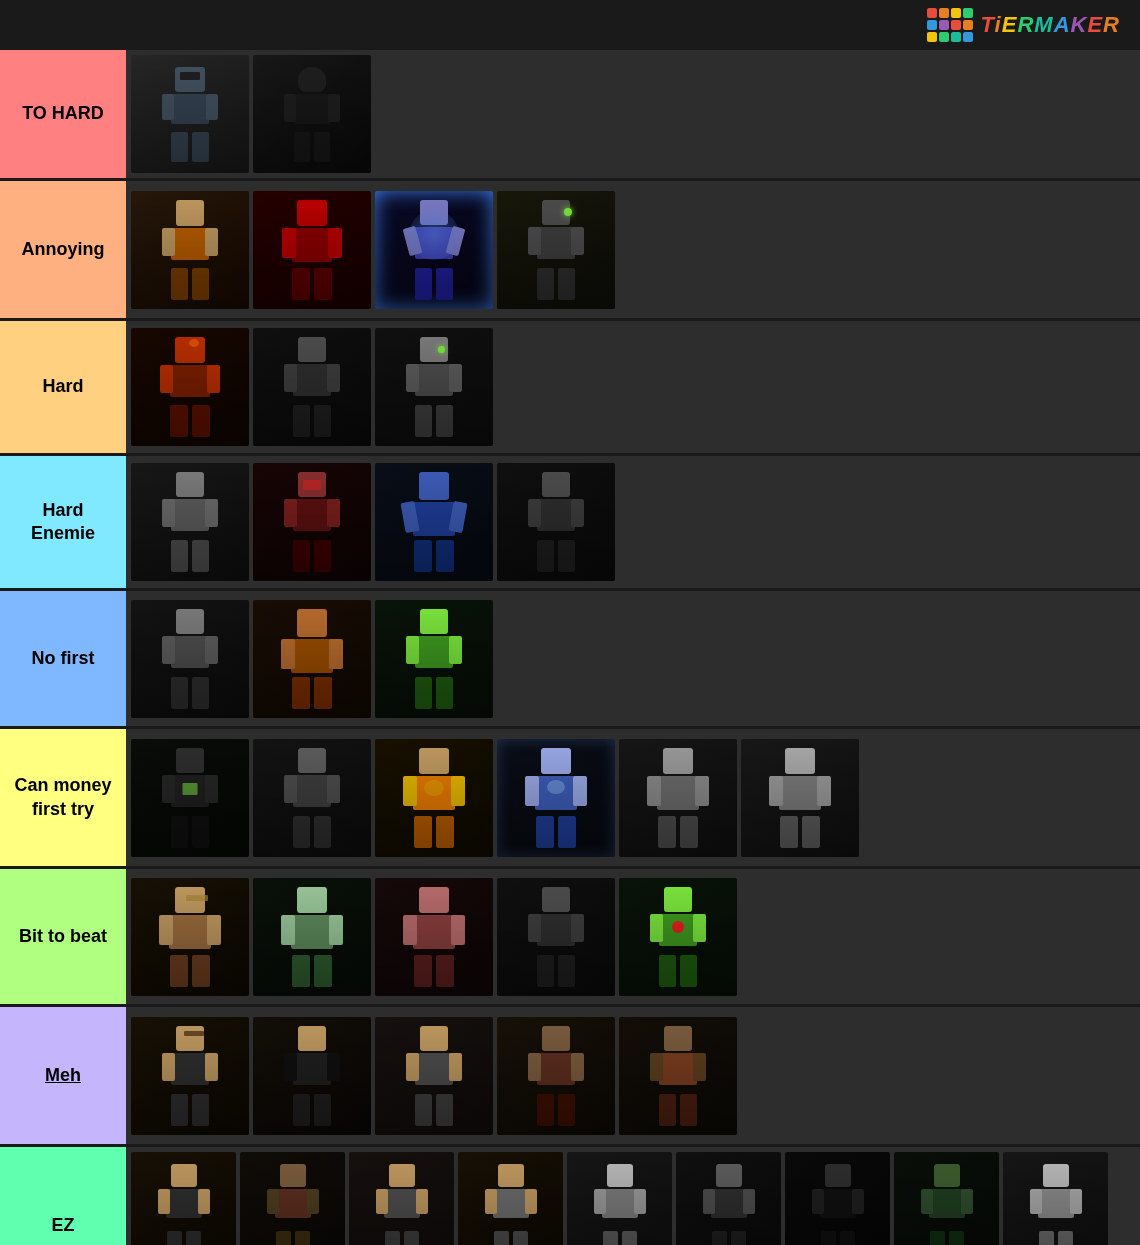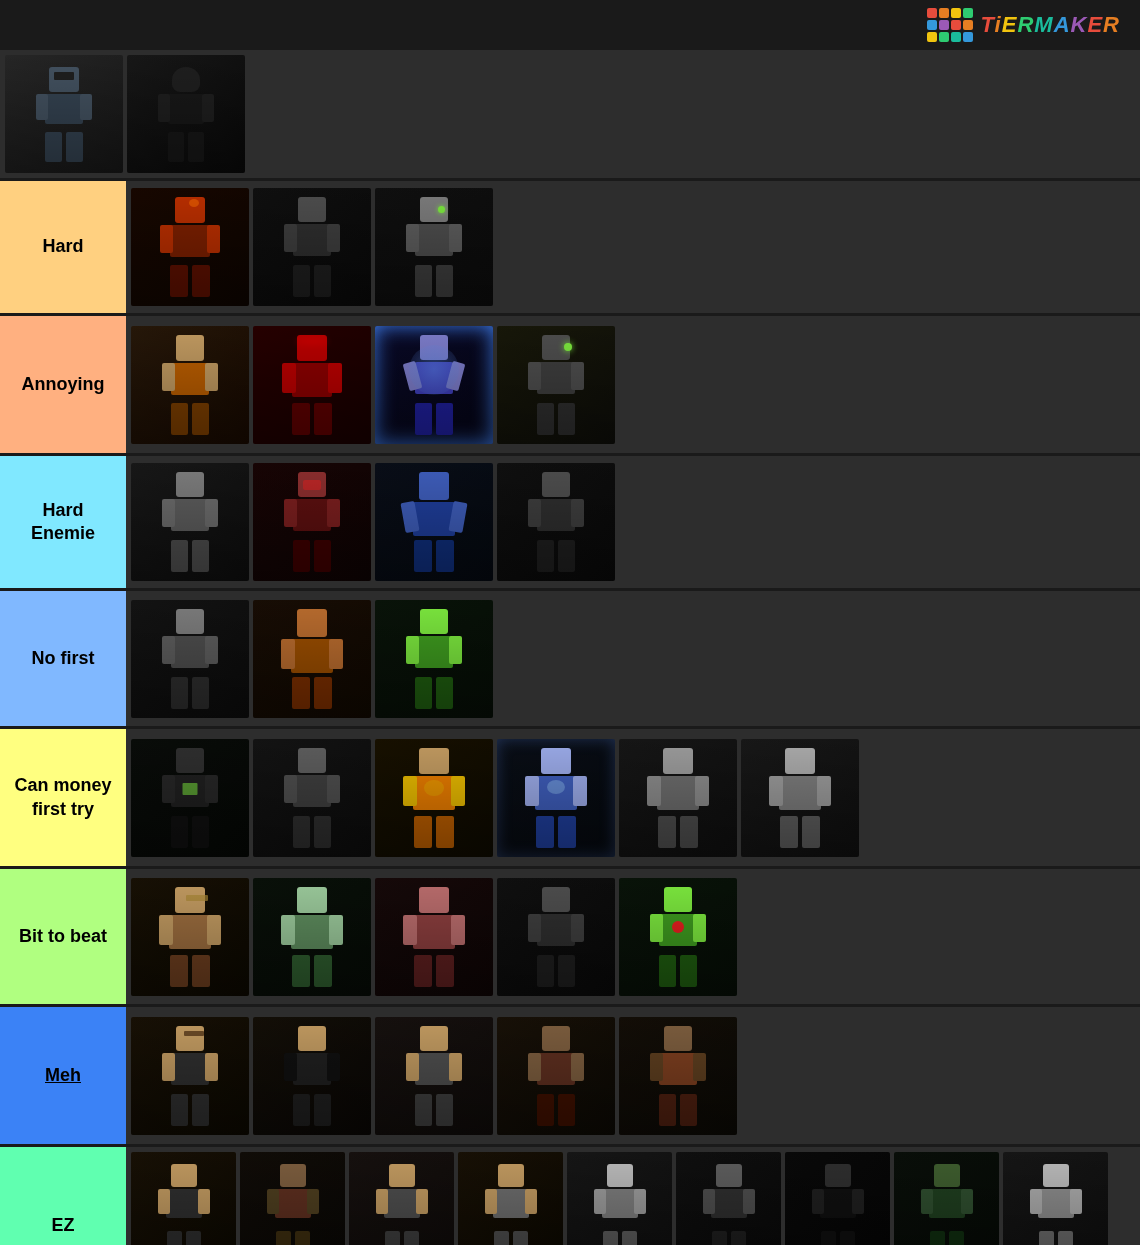--- a/index.html
+++ b/index.html
@@ -77,21 +77,21 @@
       gap: 4px;
     }
     
     .tier-to-hard { background-color: #ff8080; }
     .tier-annoying { background-color: #ffb080; }
     .tier-hard { background-color: #ffd080; }
     .tier-farm { background-color: #80e8ff; }
     .tier-no-money { background-color: #80b8ff; }
     .tier-can-beat { background-color: #ffff80; }
     .tier-bit-easy { background-color: #b0ff80; }
-    .tier-meh { background-color: #3b82f6; text-decoration: underline; }
+    .tier-meh { background-color: #c4b5fd; text-decoration: underline; }
     .tier-ez { background-color: #60ffb0; }
 
     
     .char-block {
       width: 118px;
       height: 118px;
       position: relative;
       display: flex;
       flex-direction: column;
       align-items: center;
@@ -133,20 +133,21 @@
       </div>
       <span class="logo-text">
         <span class="t">T</span><span class="i">i</span><span class="e">E</span><span class="r">R</span><span class="m">M</span><span class="a">A</span><span class="k">K</span><span class="e2">E</span><span class="r2">R</span>
       </span>
     </div>
   </div>
 
   <div>
 
     <div class="tier-row">
+      <div class="tier-label tier-to-hard">TO HARD</div>
       <div class="tier-content">
 
         <div class="char-block" style="background: linear-gradient(135deg, #2a2a2a, #1a1a1a);">
           <div style="position:relative;width:100%;height:100%;display:flex;align-items:center;justify-content:center;">
             <div style="position:relative;width:75px;height:95px;">
               <div style="position:absolute;top:0;left:50%;transform:translateX(-50%);width:30px;height:25px;background:#4a5a6a;border-radius:3px;"></div>
               <div style="position:absolute;top:5px;left:50%;transform:translateX(-50%);width:20px;height:8px;background:#222;border-radius:1px;"></div>
               <div style="position:absolute;top:27px;left:50%;transform:translateX(-50%);width:38px;height:30px;background:#3a4a5a;border-radius:2px;"></div>
               <div style="position:absolute;top:27px;left:50%;margin-left:-28px;width:12px;height:26px;background:#4a5a6a;border-radius:2px;"></div>
               <div style="position:absolute;top:27px;left:50%;margin-left:16px;width:12px;height:26px;background:#4a5a6a;border-radius:2px;"></div>
@@ -164,20 +165,77 @@
               <div style="position:absolute;top:27px;left:50%;margin-left:-28px;width:12px;height:28px;background:#222;border-radius:2px;"></div>
               <div style="position:absolute;top:27px;left:50%;margin-left:16px;width:12px;height:28px;background:#222;border-radius:2px;"></div>
               <div style="position:absolute;bottom:0;left:50%;margin-left:-18px;width:16px;height:30px;background:#1a1a1a;border-radius:2px;"></div>
               <div style="position:absolute;bottom:0;left:50%;margin-left:2px;width:16px;height:30px;background:#1a1a1a;border-radius:2px;"></div>
             </div>
           </div>
         </div>
       </div>
     </div>
 
+    <div class="tier-row" style="min-height:140px;">
+      <div class="tier-label tier-annoying">Annoying</div>
+      <div class="tier-content">
+        <div class="char-block" style="background:linear-gradient(135deg,#2a1a0a,#1a0a00);">
+          <div style="display:flex;align-items:center;justify-content:center;width:100%;height:100%;">
+            <div style="position:relative;width:75px;height:100px;">
+              <div style="position:absolute;top:0;left:50%;transform:translateX(-50%);width:28px;height:26px;background:#d4a96a;border-radius:3px;"></div>
+              <div style="position:absolute;top:28px;left:50%;transform:translateX(-50%);width:38px;height:32px;background:#cc6600;border-radius:2px;"></div>
+              <div style="position:absolute;top:28px;left:50%;margin-left:-28px;width:13px;height:28px;background:#d4a96a;border-radius:2px;"></div>
+              <div style="position:absolute;top:28px;left:50%;margin-left:15px;width:13px;height:28px;background:#d4a96a;border-radius:2px;"></div>
+              <div style="position:absolute;bottom:0;left:50%;margin-left:-19px;width:17px;height:32px;background:#884400;border-radius:2px;"></div>
+              <div style="position:absolute;bottom:0;left:50%;margin-left:2px;width:17px;height:32px;background:#884400;border-radius:2px;"></div>
+            </div>
+          </div>
+        </div>
+        <div class="char-block" style="background:linear-gradient(135deg,#2a0000,#1a0000);">
+          <div style="display:flex;align-items:center;justify-content:center;width:100%;height:100%;">
+            <div style="position:relative;width:75px;height:100px;">
+              <div style="position:absolute;top:0;left:50%;transform:translateX(-50%);width:30px;height:26px;background:#cc0000;border-radius:3px;"></div>
+              <div style="position:absolute;top:28px;left:50%;transform:translateX(-50%);width:40px;height:34px;background:#990000;border-radius:2px;"></div>
+              <div style="position:absolute;top:28px;left:50%;margin-left:-30px;width:14px;height:30px;background:#cc0000;border-radius:2px;"></div>
+              <div style="position:absolute;top:28px;left:50%;margin-left:16px;width:14px;height:30px;background:#cc0000;border-radius:2px;"></div>
+              <div style="position:absolute;bottom:0;left:50%;margin-left:-20px;width:18px;height:32px;background:#660000;border-radius:2px;"></div>
+              <div style="position:absolute;bottom:0;left:50%;margin-left:2px;width:18px;height:32px;background:#660000;border-radius:2px;"></div>
+              <div style="position:absolute;top:4px;left:50%;transform:translateX(-50%);width:32px;height:5px;background:rgba(255,0,0,0.4);border-radius:50%;filter:blur(3px);"></div>
+            </div>
+          </div>
+        </div>
+        <div class="char-block" style="background:linear-gradient(135deg,#0a0a2a,#050518);box-shadow:0 0 20px #4488ff inset;">
+          <div style="display:flex;align-items:center;justify-content:center;width:100%;height:100%;">
+            <div style="position:relative;width:75px;height:100px;">
+              <div style="position:absolute;top:0;left:50%;transform:translateX(-50%);width:28px;height:25px;background:#8888dd;border-radius:3px;"></div>
+              <div style="position:absolute;top:27px;left:50%;transform:translateX(-50%);width:38px;height:32px;background:#4444cc;border-radius:2px;"></div>
+              <div style="position:absolute;top:27px;left:50%;margin-left:-28px;width:13px;height:28px;background:#8888dd;border-radius:2px;transform:rotate(-15deg);"></div>
+              <div style="position:absolute;top:27px;left:50%;margin-left:15px;width:13px;height:28px;background:#8888dd;border-radius:2px;transform:rotate(15deg);"></div>
+              <div style="position:absolute;bottom:0;left:50%;margin-left:-19px;width:17px;height:32px;background:#2222aa;border-radius:2px;"></div>
+              <div style="position:absolute;bottom:0;left:50%;margin-left:2px;width:17px;height:32px;background:#2222aa;border-radius:2px;"></div>
+              <div style="position:absolute;top:10px;left:50%;transform:translateX(-50%);width:50px;height:50px;background:radial-gradient(circle,rgba(100,150,255,0.5),transparent);border-radius:50%;"></div>
+            </div>
+          </div>
+        </div>
+        <div class="char-block" style="background:linear-gradient(135deg,#1a1a0a,#0f0f0a);">
+          <div style="display:flex;align-items:center;justify-content:center;width:100%;height:100%;">
+            <div style="position:relative;width:75px;height:100px;">
+              <div style="position:absolute;top:0;left:50%;transform:translateX(-50%);width:28px;height:25px;background:#555;border-radius:3px;"></div>
+              <div style="position:absolute;top:27px;left:50%;transform:translateX(-50%);width:38px;height:32px;background:#444;border-radius:2px;"></div>
+              <div style="position:absolute;top:27px;left:50%;margin-left:-28px;width:13px;height:28px;background:#555;border-radius:2px;"></div>
+              <div style="position:absolute;top:27px;left:50%;margin-left:15px;width:13px;height:28px;background:#555;border-radius:2px;"></div>
+              <div style="position:absolute;bottom:0;left:50%;margin-left:-19px;width:17px;height:32px;background:#333;border-radius:2px;"></div>
+              <div style="position:absolute;bottom:0;left:50%;margin-left:2px;width:17px;height:32px;background:#333;border-radius:2px;"></div>
+              <div style="position:absolute;top:8px;left:60%;width:8px;height:8px;background:#88ff44;border-radius:50%;box-shadow:0 0 6px #88ff44;"></div>
+            </div>
+          </div>
+        </div>
+      </div>
+    </div>
+
     <div class="tier-row" style="min-height:135px;">
       <div class="tier-label tier-hard">Hard</div>
       <div class="tier-content">
         <div class="char-block" style="background:linear-gradient(135deg,#1a0800,#0f0500);">
           <div style="display:flex;align-items:center;justify-content:center;width:100%;height:100%;">
             <div style="position:relative;width:75px;height:100px;">
               <div style="position:absolute;top:0;left:50%;transform:translateX(-50%);width:30px;height:26px;background:#cc3300;border-radius:3px;"></div>
               <div style="position:absolute;top:2px;left:48%;width:10px;height:8px;background:#ff6600;border-radius:50%;opacity:0.7;"></div>
               <div style="position:absolute;top:28px;left:50%;transform:translateX(-50%);width:40px;height:32px;background:#882200;border-radius:2px;"></div>
               <div style="position:absolute;top:28px;left:50%;margin-left:-30px;width:13px;height:28px;background:#cc3300;border-radius:2px;"></div>
@@ -208,77 +266,20 @@
               <div style="position:absolute;top:27px;left:50%;margin-left:15px;width:13px;height:28px;background:#666;border-radius:2px;"></div>
               <div style="position:absolute;bottom:0;left:50%;margin-left:-19px;width:17px;height:32px;background:#444;border-radius:2px;"></div>
               <div style="position:absolute;bottom:0;left:50%;margin-left:2px;width:17px;height:32px;background:#444;border-radius:2px;"></div>
               <div style="position:absolute;top:9px;left:55%;width:7px;height:7px;background:#88ff44;border-radius:50%;box-shadow:0 0 5px #88ff44;"></div>
             </div>
           </div>
         </div>
       </div>
     </div>
 
-    <div class="tier-row" style="min-height:140px;">
-      <div class="tier-label tier-annoying">Annoying</div>
-      <div class="tier-content">
-        <div class="char-block" style="background:linear-gradient(135deg,#2a1a0a,#1a0a00);">
-          <div style="display:flex;align-items:center;justify-content:center;width:100%;height:100%;">
-            <div style="position:relative;width:75px;height:100px;">
-              <div style="position:absolute;top:0;left:50%;transform:translateX(-50%);width:28px;height:26px;background:#d4a96a;border-radius:3px;"></div>
-              <div style="position:absolute;top:28px;left:50%;transform:translateX(-50%);width:38px;height:32px;background:#cc6600;border-radius:2px;"></div>
-              <div style="position:absolute;top:28px;left:50%;margin-left:-28px;width:13px;height:28px;background:#d4a96a;border-radius:2px;"></div>
-              <div style="position:absolute;top:28px;left:50%;margin-left:15px;width:13px;height:28px;background:#d4a96a;border-radius:2px;"></div>
-              <div style="position:absolute;bottom:0;left:50%;margin-left:-19px;width:17px;height:32px;background:#884400;border-radius:2px;"></div>
-              <div style="position:absolute;bottom:0;left:50%;margin-left:2px;width:17px;height:32px;background:#884400;border-radius:2px;"></div>
-            </div>
-          </div>
-        </div>
-        <div class="char-block" style="background:linear-gradient(135deg,#2a0000,#1a0000);">
-          <div style="display:flex;align-items:center;justify-content:center;width:100%;height:100%;">
-            <div style="position:relative;width:75px;height:100px;">
-              <div style="position:absolute;top:0;left:50%;transform:translateX(-50%);width:30px;height:26px;background:#cc0000;border-radius:3px;"></div>
-              <div style="position:absolute;top:28px;left:50%;transform:translateX(-50%);width:40px;height:34px;background:#990000;border-radius:2px;"></div>
-              <div style="position:absolute;top:28px;left:50%;margin-left:-30px;width:14px;height:30px;background:#cc0000;border-radius:2px;"></div>
-              <div style="position:absolute;top:28px;left:50%;margin-left:16px;width:14px;height:30px;background:#cc0000;border-radius:2px;"></div>
-              <div style="position:absolute;bottom:0;left:50%;margin-left:-20px;width:18px;height:32px;background:#660000;border-radius:2px;"></div>
-              <div style="position:absolute;bottom:0;left:50%;margin-left:2px;width:18px;height:32px;background:#660000;border-radius:2px;"></div>
-              <div style="position:absolute;top:4px;left:50%;transform:translateX(-50%);width:32px;height:5px;background:rgba(255,0,0,0.4);border-radius:50%;filter:blur(3px);"></div>
-            </div>
-          </div>
-        </div>
-        <div class="char-block" style="background:linear-gradient(135deg,#0a0a2a,#050518);box-shadow:0 0 20px #4488ff inset;">
-          <div style="display:flex;align-items:center;justify-content:center;width:100%;height:100%;">
-            <div style="position:relative;width:75px;height:100px;">
-              <div style="position:absolute;top:0;left:50%;transform:translateX(-50%);width:28px;height:25px;background:#8888dd;border-radius:3px;"></div>
-              <div style="position:absolute;top:27px;left:50%;transform:translateX(-50%);width:38px;height:32px;background:#4444cc;border-radius:2px;"></div>
-              <div style="position:absolute;top:27px;left:50%;margin-left:-28px;width:13px;height:28px;background:#8888dd;border-radius:2px;transform:rotate(-15deg);"></div>
-              <div style="position:absolute;top:27px;left:50%;margin-left:15px;width:13px;height:28px;background:#8888dd;border-radius:2px;transform:rotate(15deg);"></div>
-              <div style="position:absolute;bottom:0;left:50%;margin-left:-19px;width:17px;height:32px;background:#2222aa;border-radius:2px;"></div>
-              <div style="position:absolute;bottom:0;left:50%;margin-left:2px;width:17px;height:32px;background:#2222aa;border-radius:2px;"></div>
-              <div style="position:absolute;top:10px;left:50%;transform:translateX(-50%);width:50px;height:50px;background:radial-gradient(circle,rgba(100,150,255,0.5),transparent);border-radius:50%;"></div>
-            </div>
-          </div>
-        </div>
-        <div class="char-block" style="background:linear-gradient(135deg,#1a1a0a,#0f0f0a);">
-          <div style="display:flex;align-items:center;justify-content:center;width:100%;height:100%;">
-            <div style="position:relative;width:75px;height:100px;">
-              <div style="position:absolute;top:0;left:50%;transform:translateX(-50%);width:28px;height:25px;background:#555;border-radius:3px;"></div>
-              <div style="position:absolute;top:27px;left:50%;transform:translateX(-50%);width:38px;height:32px;background:#444;border-radius:2px;"></div>
-              <div style="position:absolute;top:27px;left:50%;margin-left:-28px;width:13px;height:28px;background:#555;border-radius:2px;"></div>
-              <div style="position:absolute;top:27px;left:50%;margin-left:15px;width:13px;height:28px;background:#555;border-radius:2px;"></div>
-              <div style="position:absolute;bottom:0;left:50%;margin-left:-19px;width:17px;height:32px;background:#333;border-radius:2px;"></div>
-              <div style="position:absolute;bottom:0;left:50%;margin-left:2px;width:17px;height:32px;background:#333;border-radius:2px;"></div>
-              <div style="position:absolute;top:8px;left:60%;width:8px;height:8px;background:#88ff44;border-radius:50%;box-shadow:0 0 6px #88ff44;"></div>
-            </div>
-          </div>
-        </div>
-      </div>
-    </div>
-
     <div class="tier-row" style="min-height:135px;">
       <div class="tier-label tier-farm">Hard Enemie</div>
       <div class="tier-content">
         <div class="char-block" style="background:linear-gradient(135deg,#1a1a1a,#0f0f0f);">
           <div style="display:flex;align-items:center;justify-content:center;width:100%;height:100%;">
             <div style="position:relative;width:75px;height:100px;">
               <div style="position:absolute;top:0;left:50%;transform:translateX(-50%);width:28px;height:25px;background:#888;border-radius:3px;"></div>
               <div style="position:absolute;top:27px;left:50%;transform:translateX(-50%);width:38px;height:32px;background:#666;border-radius:2px;"></div>
               <div style="position:absolute;top:27px;left:50%;margin-left:-28px;width:13px;height:28px;background:#777;border-radius:2px;"></div>
               <div style="position:absolute;top:27px;left:50%;margin-left:15px;width:13px;height:28px;background:#777;border-radius:2px;"></div>

